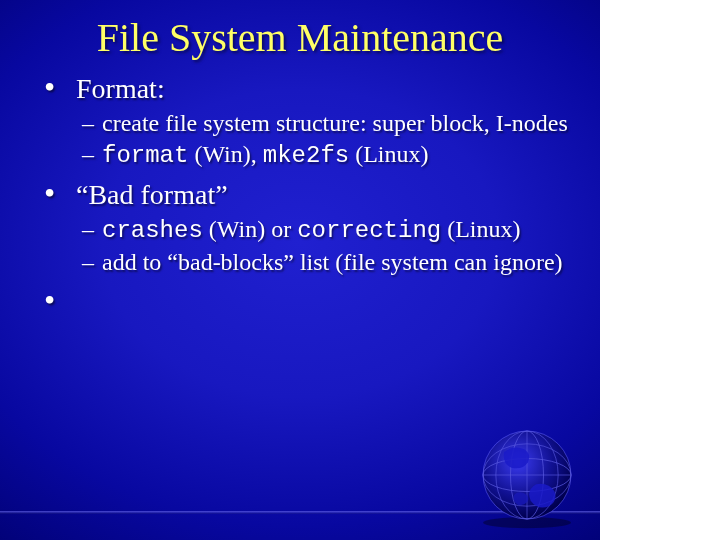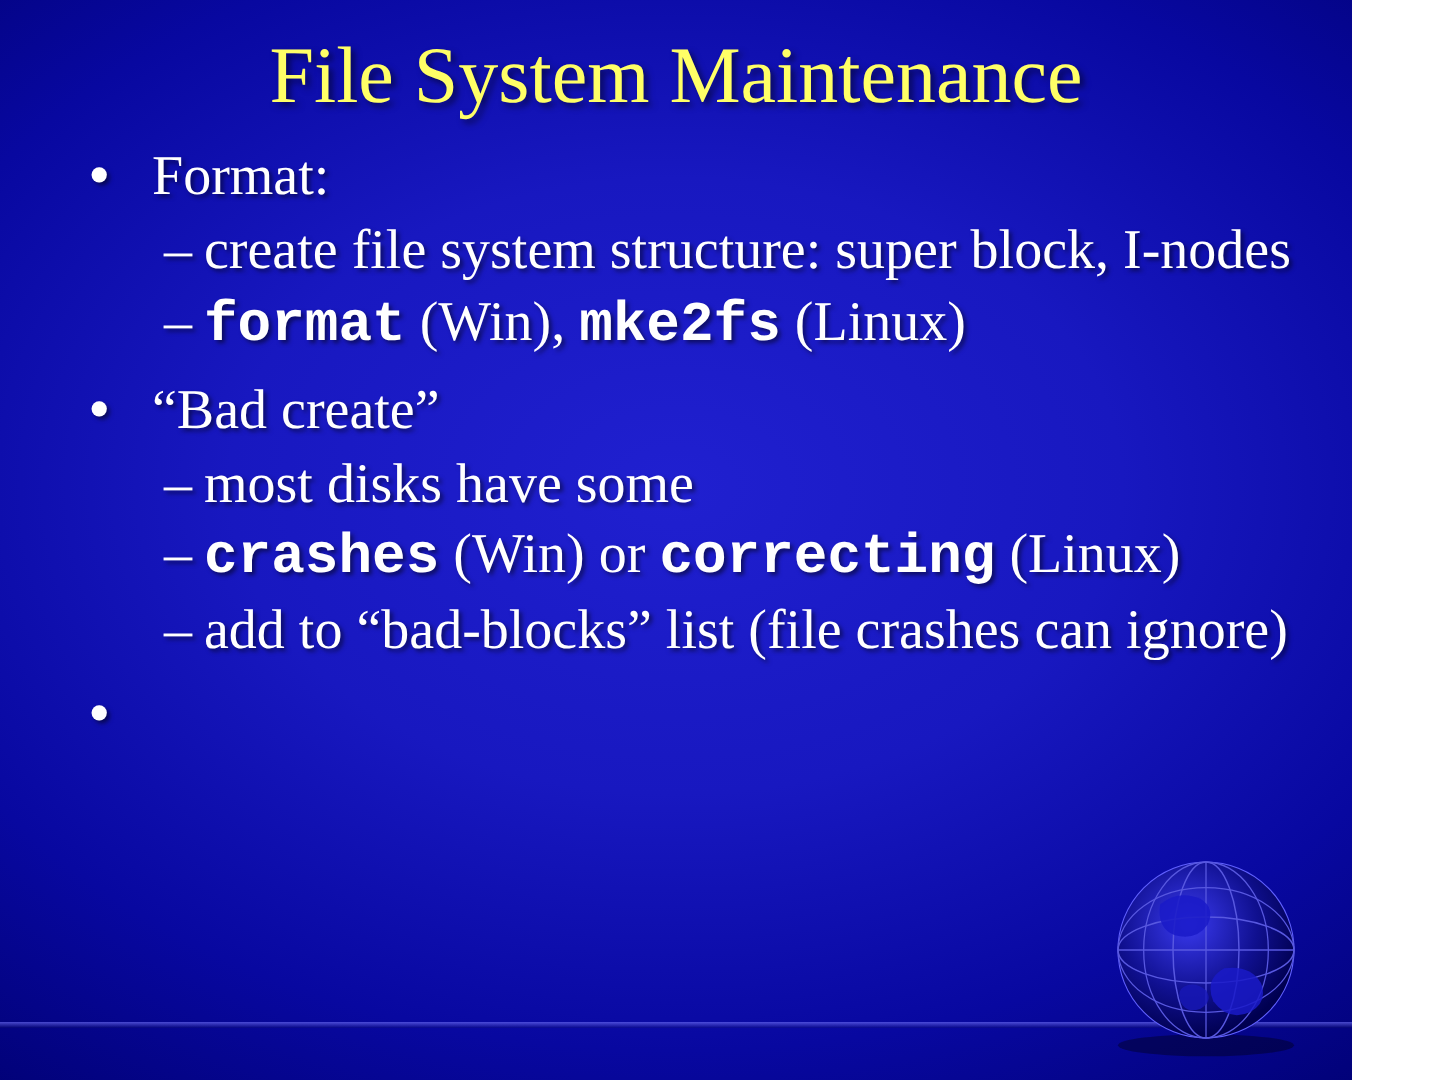--- a/index.html
+++ b/index.html
@@ -5,21 +5,21 @@
   html, body {
     margin: 0;
     padding: 0;
     width: 720px;
     height: 540px;
     overflow: hidden;
     font-family: "Times New Roman", Times, serif;
   }
   .slide {
     position: relative;
-    width: 676px;
+    width: 600px;
     height: 540px;
     background: radial-gradient(ellipse 110% 95% at 50% 45%,
                 #2020d0 0%,
                 #1818c0 30%,
                 #0808a0 55%,
                 #000070 78%,
                 #000040 100%);
     color: #ffffff;
     box-sizing: border-box;
   }
@@ -52,34 +52,33 @@
     top: -4px;
     font-size: 32px;
   }
   ul.sub {
     margin: 2px 0 6px 0;
     padding: 0 0 0 26px;
     list-style: none;
   }
   ul.sub > li {
     position: relative;
-    font-size: 28px;
+    font-size: 24px;
     line-height: 1.28;
     padding-left: 0;
     text-shadow: 1.5px 1.5px 2px rgba(0,0,0,0.5);
   }
   ul.sub > li::before {
     content: "–";
     position: absolute;
     left: -20px;
     top: 0;
   }
   .mono {
     font-family: "Courier New", Courier, monospace;
-    font-weight: bold;
   }
   .footer-line {
     position: absolute;
     left: 0; right: 0;
     bottom: 26px;
     height: 3px;
     background: linear-gradient(to bottom, rgba(120,120,255,0.6), rgba(0,0,60,0.2));
   }
   .globe {
     position: absolute;
@@ -101,27 +100,26 @@
       <span>Format:</span>
       <ul class="sub">
         <li>create file system structure: super block, I-nodes</li>
         <li>
           <span class="mono">format</span><span> (Win), </span><span class="mono">mke2fs</span><span> (Linux)</span>
         </li>
       </ul>
     </li>
 
     <li>
-      <span>“Bad create”</span>
+      <span>“Bad format”</span>
       <ul class="sub">
-        <li>most disks have some</li>
         <li>
           <span class="mono">crashes</span><span> (Win) or </span><span class="mono">correcting</span><span> (Linux)</span>
         </li>
-        <li>add to “bad-blocks” list (file crashes can ignore)</li>
+        <li>add to “bad-blocks” list (file system can ignore)</li>
       </ul>
     </li>
 
 
     <li>
     </li>
 
   </ul>
 
   <div class="footer-line"></div>

